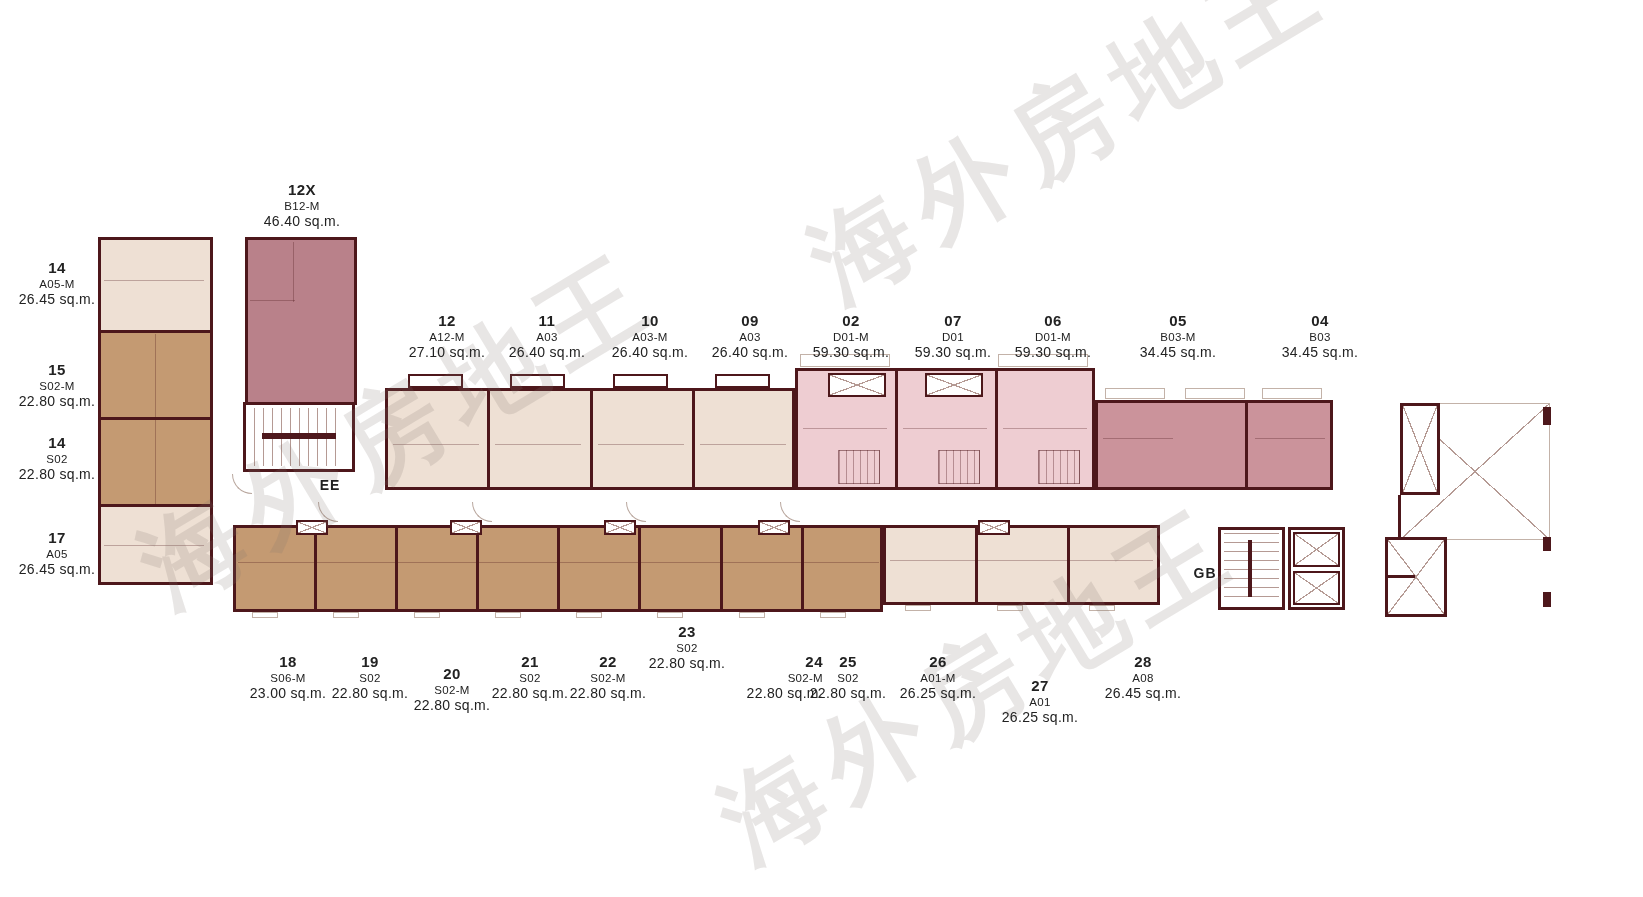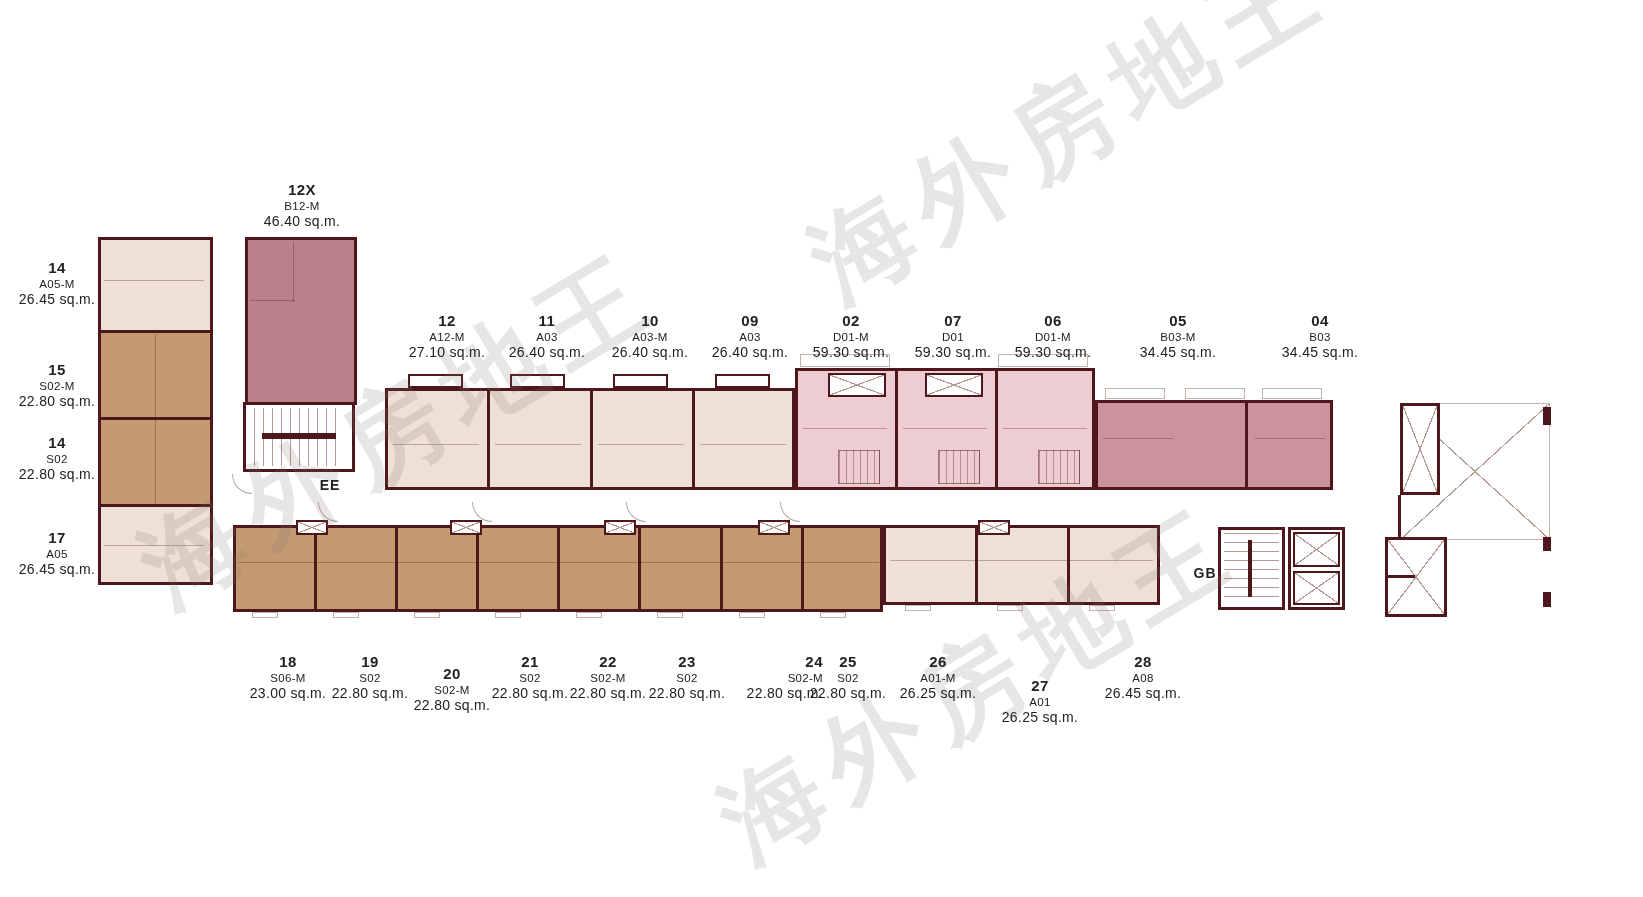--- a/index.html
+++ b/index.html
@@ -244,21 +244,21 @@
   <div class="unit-label" style="left:480px;top:652px;">
     <div class="u-no">21</div>
     <div class="u-type">S02</div>
     <div class="u-area">22.80 sq.m.</div>
   </div>
   <div class="unit-label" style="left:558px;top:652px;">
     <div class="u-no">22</div>
     <div class="u-type">S02-M</div>
     <div class="u-area">22.80 sq.m.</div>
   </div>
-  <div class="unit-label" style="left:637px;top:652px;">
+  <div class="unit-label" style="left:637px;top:622px;">
     <div class="u-no">23</div>
     <div class="u-type">S02</div>
     <div class="u-area">22.80 sq.m.</div>
   </div>
   <div class="unit-label" style="left:723px;top:652px;text-align:right;">
     <div class="u-no">24</div>
     <div class="u-type">S02-M</div>
     <div class="u-area">22.80 sq.m.</div>
   </div>
   <div class="unit-label" style="left:798px;top:652px;">

